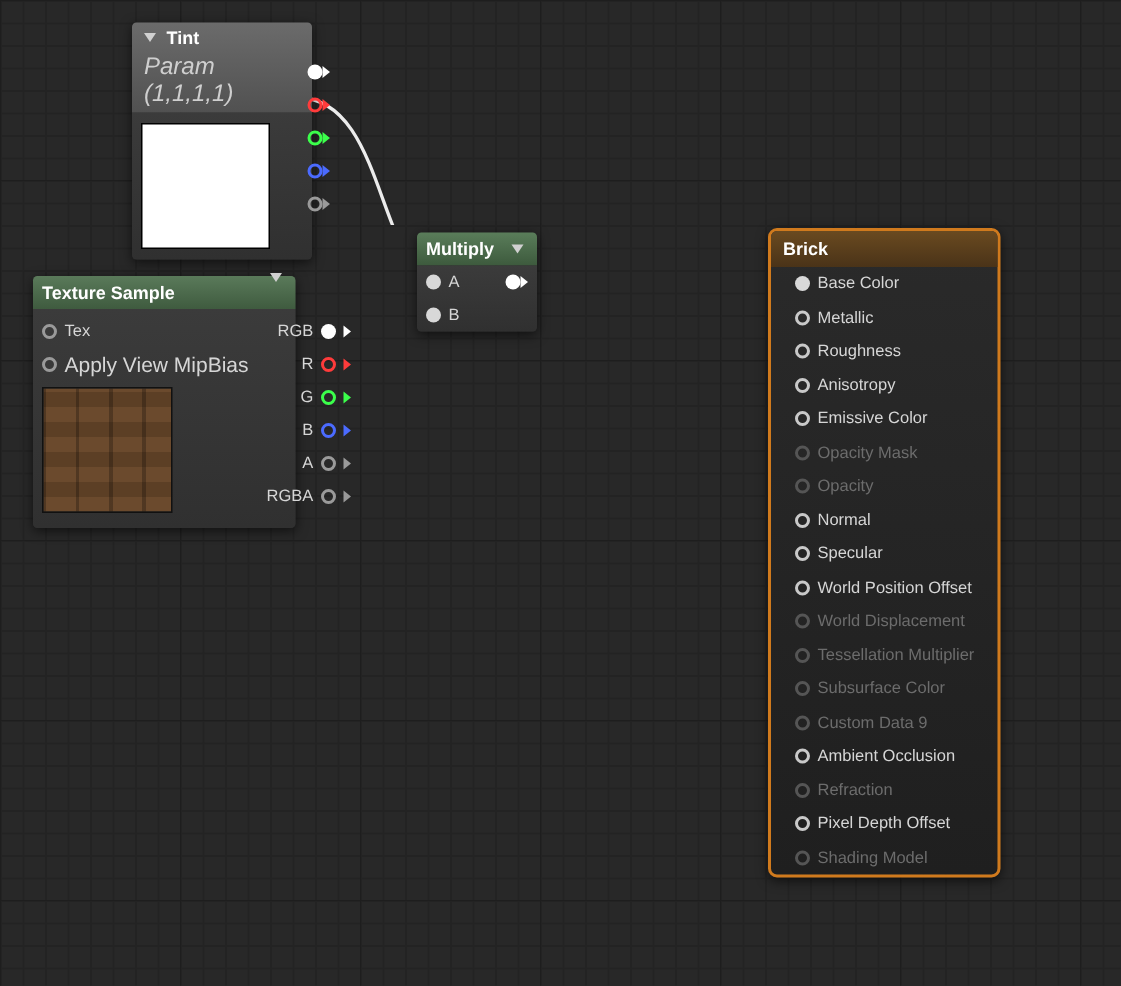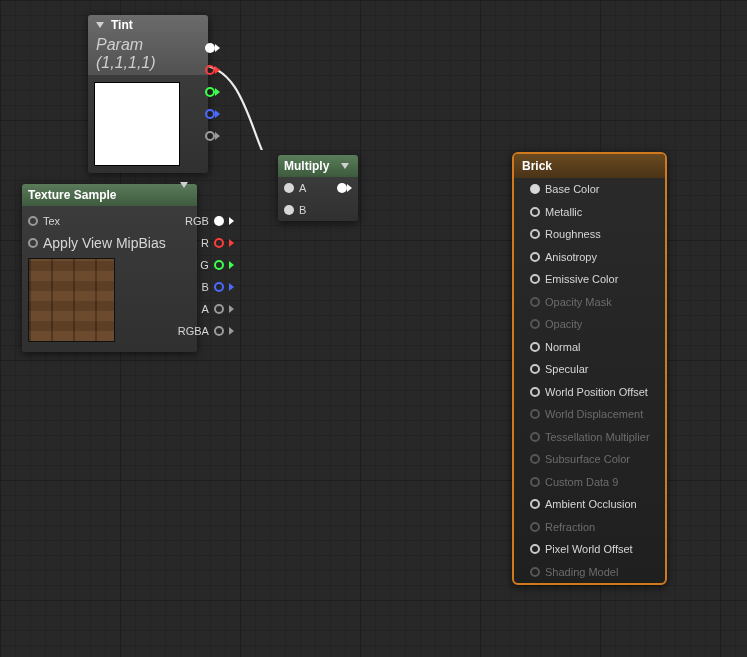--- a/index.html
+++ b/index.html
@@ -253,20 +253,20 @@
       <div class="row">
         <span class="pin hollow"></span>
         <span class="lbl">Ambient Occlusion</span>
       </div>
       <div class="row dim">
         <span class="pin hollow"></span>
         <span class="lbl">Refraction</span>
       </div>
       <div class="row">
         <span class="pin hollow"></span>
-        <span class="lbl">Pixel World Offset</span>
+        <span class="lbl">Pixel Depth Offset</span>
       </div>
       <div class="row dim">
         <span class="pin hollow"></span>
         <span class="lbl">Shading Model</span>
       </div>
     </div>
 </div>
 
 </body></html>

